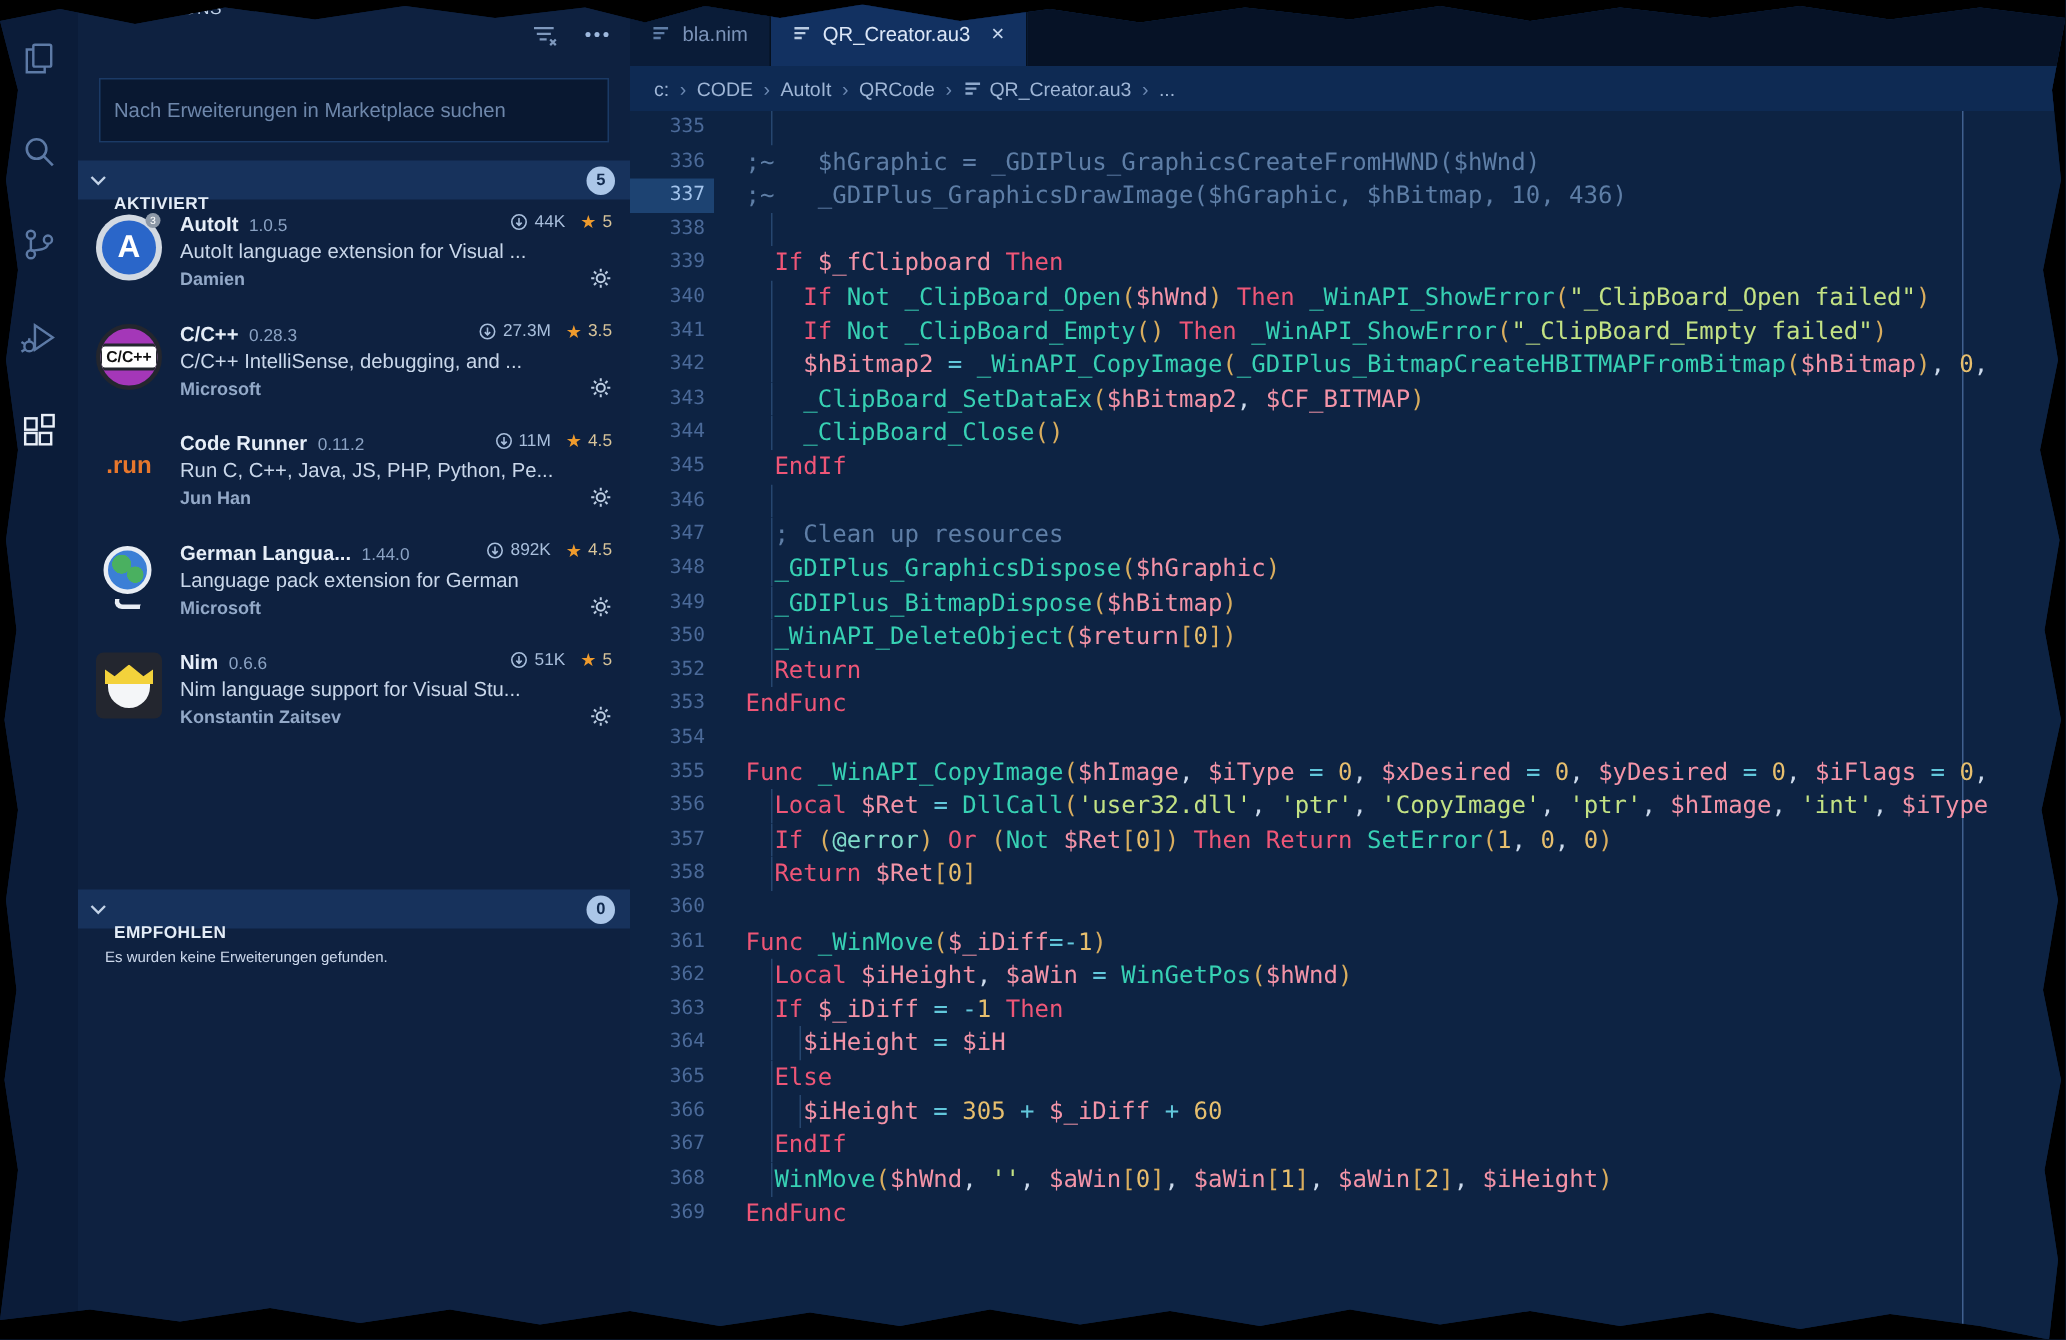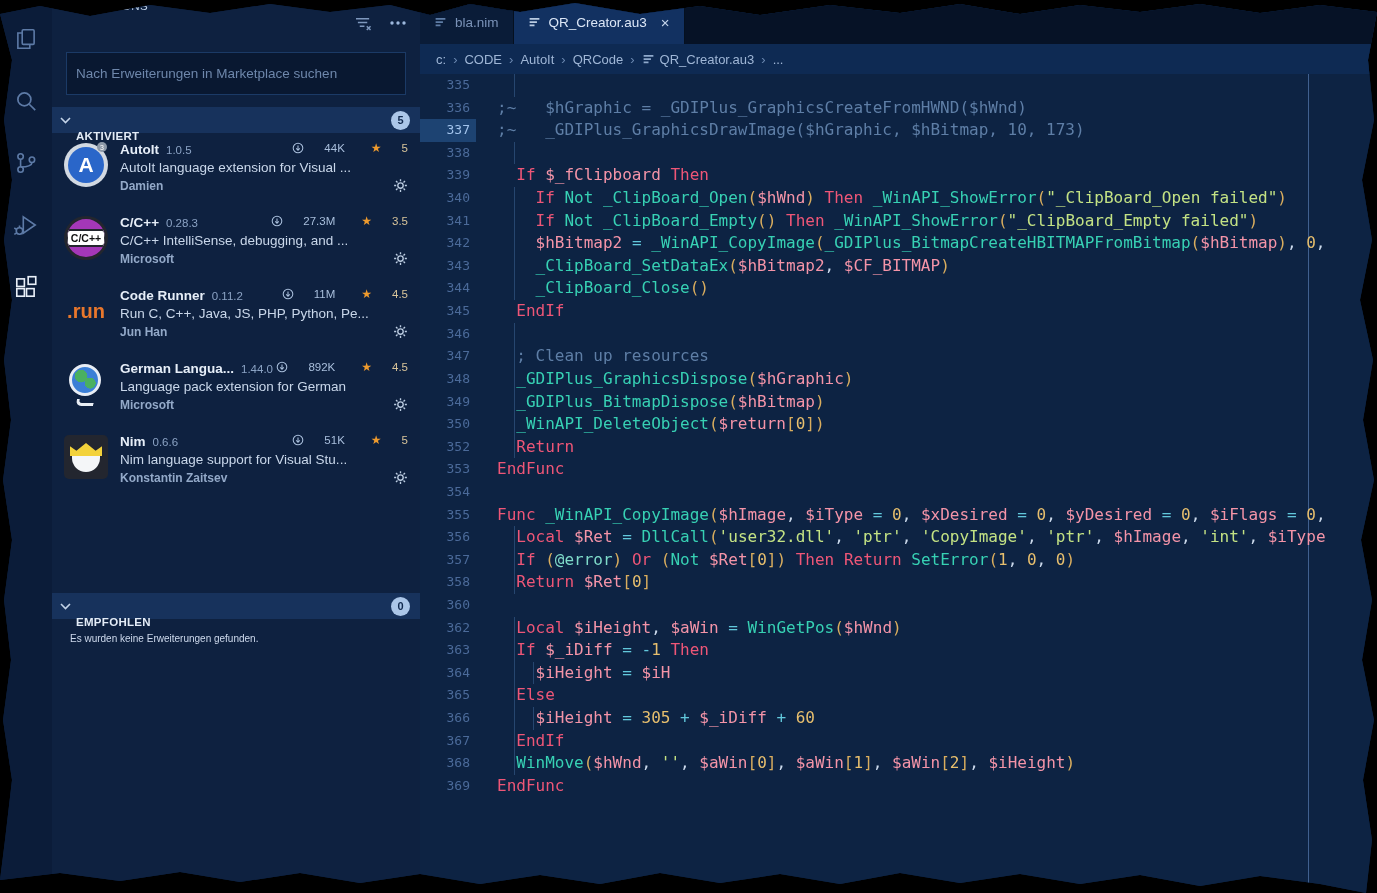--- a/index.html
+++ b/index.html
@@ -46,21 +46,21 @@
   .section-header .lbl{font-size:11.5px;font-weight:bold;color:#e3ecf7;letter-spacing:.3px;margin-top:31px;}
   .section-header .badge{margin-left:auto;background:var(--badge-bg);color:var(--badge-fg);
     width:19px;height:19px;border-radius:50%;font-size:11px;font-weight:bold;
     display:flex;align-items:center;justify-content:center;}
   .ext-row{height:73px;display:flex;padding:8px 12px 0 12px;gap:12px;cursor:pointer;}
   .ext-icon{flex:0 0 44px;width:44px;height:44px;display:flex;align-items:center;justify-content:center;margin-top:2px;}
   .ext-body{flex:1;min-width:0;}
   .ext-l1{display:flex;align-items:baseline;white-space:nowrap;overflow:hidden;}
   .ext-name{font-size:13.5px;font-weight:bold;color:var(--text-primary);}
   .ext-ver{font-size:11.5px;color:var(--text-secondary);margin-left:7px;}
-  .ext-meta{margin-left:auto;display:flex;align-items:center;gap:20px;font-size:11.5px;color:#a9bfdc;}
+  .ext-meta{margin-left:auto;display:flex;align-items:center;gap:4px;font-size:11.5px;color:#a9bfdc;}
   .ext-meta .star{color:var(--star);font-size:12px;margin-left:6px;}
   .ext-meta .rating{color:#d8c49a;}
   .ext-desc{font-size:13.5px;color:var(--text-desc);white-space:nowrap;overflow:hidden;
     text-overflow:clip;margin-top:3px;}
   .ext-l3{display:flex;align-items:center;margin-top:3px;}
   .ext-author{font-size:12px;font-weight:bold;color:#93a9c8;}
   .gear{margin-left:auto;color:#bccde2;display:flex;cursor:pointer;}
   .empty-msg{font-size:10px;color:#cdd9ec;padding:14px 18px;}
   .mt-gap{margin-top:95px;}
   
@@ -68,21 +68,21 @@
     display:flex;align-items:center;justify-content:center;}
   .ic-autoit .inner{width:36px;height:36px;border-radius:50%;background:#2a66c9;
     display:flex;align-items:center;justify-content:center;color:#fff;font-weight:bold;
     font-size:21px;font-family:"Liberation Sans",sans-serif;}
   .ic-autoit .sup{position:absolute;top:-1px;right:1px;width:10px;height:10px;border-radius:50%;
     background:#8d99a8;color:#fff;font-size:7px;display:flex;align-items:center;justify-content:center;}
   .ic-cpp{width:44px;height:44px;border-radius:50%;background:#a437b8;border:3px solid #23262e;
     position:relative;display:flex;align-items:center;justify-content:center;overflow:hidden;}
   .ic-cpp .band{background:#fff;border-radius:4px;padding:1px 3px;color:#111;
     font-weight:bold;font-size:10.5px;border:2px solid #23262e;}
-  .ic-run{color:var(--accent-orange);font-weight:bold;font-size:20px;letter-spacing:0;}
+  .ic-run{color:var(--accent-orange);font-weight:bold;font-size:16px;letter-spacing:0;}
   .ic-globe{width:44px;height:44px;position:relative;}
   .ic-globe .ball{position:absolute;left:5px;top:2px;width:32px;height:32px;border-radius:50%;
     background:radial-gradient(circle at 35% 35%,#4ab060 0 26%,transparent 27%),
                radial-gradient(circle at 70% 62%,#4ab060 0 22%,transparent 23%),#3b7fd6;
     border:3px solid #e8edf4;}
   .ic-globe .stand{position:absolute;left:12px;bottom:0;width:18px;height:7px;
     border-bottom:3px solid #e8edf4;border-left:3px solid #e8edf4;border-radius:0 0 0 6px;transform:skewX(-12deg);}
   .ic-nim{width:44px;height:44px;border-radius:5px;background:#23262f;position:relative;overflow:hidden;}
   .ic-nim .crown{position:absolute;left:6px;top:8px;width:32px;height:13px;background:#f3d23b;
     clip-path:polygon(0 100%,0 25%,20% 60%,50% 0,80% 60%,100% 25%,100% 100%);}
@@ -433,21 +433,21 @@
         </span>
         <span class="bc-sep">›</span>
         <span class="bc-item">
           <span>...</span>
         </span>
       </div>
     <div class="code" id="code">
       <div class="ruler"></div>
     <div class="line"><span class="ln">335</span><span class="ltext"><span class="g" style="left:38px"></span></span></div>
         <div class="line"><span class="ln">336</span><span class="ltext"><span class="tk-c">;~   $hGraphic = _GDIPlus_GraphicsCreateFromHWND($hWnd)</span></span></div>
-        <div class="line cur"><span class="ln">337</span><span class="ltext"><span class="tk-c">;~   _GDIPlus_GraphicsDrawImage($hGraphic, $hBitmap, 10, 173)</span></span></div>
+        <div class="line cur"><span class="ln">337</span><span class="ltext"><span class="tk-c">;~   _GDIPlus_GraphicsDrawImage($hGraphic, $hBitmap, 10, 436)</span></span></div>
         <div class="line"><span class="ln">338</span><span class="ltext"><span class="g" style="left:38px"></span></span></div>
         <div class="line"><span class="ln">339</span><span class="ltext"><span class="tk-t">  </span><span class="tk-k">If</span><span class="tk-t"> </span><span class="tk-v">$_fClipboard</span><span class="tk-t"> </span><span class="tk-k">Then</span></span></div>
         <div class="line"><span class="ln">340</span><span class="ltext"><span class="g" style="left:38px"></span><span class="tk-t">    </span><span class="tk-k">If</span><span class="tk-t"> </span><span class="tk-f">Not</span><span class="tk-t"> </span><span class="tk-f">_ClipBoard_Open</span><span class="tk-b">(</span><span class="tk-v">$hWnd</span><span class="tk-b">)</span><span class="tk-t"> </span><span class="tk-k">Then</span><span class="tk-t"> </span><span class="tk-f">_WinAPI_ShowError</span><span class="tk-b">(</span><span class="tk-s">"_ClipBoard_Open failed"</span><span class="tk-b">)</span></span></div>
         <div class="line"><span class="ln">341</span><span class="ltext"><span class="g" style="left:38px"></span><span class="tk-t">    </span><span class="tk-k">If</span><span class="tk-t"> </span><span class="tk-f">Not</span><span class="tk-t"> </span><span class="tk-f">_ClipBoard_Empty</span><span class="tk-b">()</span><span class="tk-t"> </span><span class="tk-k">Then</span><span class="tk-t"> </span><span class="tk-f">_WinAPI_ShowError</span><span class="tk-b">(</span><span class="tk-s">"_ClipBoard_Empty failed"</span><span class="tk-b">)</span></span></div>
         <div class="line"><span class="ln">342</span><span class="ltext"><span class="g" style="left:38px"></span><span class="tk-t">    </span><span class="tk-v">$hBitmap2</span><span class="tk-t"> </span><span class="tk-o">=</span><span class="tk-t"> </span><span class="tk-f">_WinAPI_CopyImage</span><span class="tk-b">(</span><span class="tk-f">_GDIPlus_BitmapCreateHBITMAPFromBitmap</span><span class="tk-b">(</span><span class="tk-v">$hBitmap</span><span class="tk-b">)</span><span class="tk-t">, </span><span class="tk-n">0</span><span class="tk-t">,</span></span></div>
         <div class="line"><span class="ln">343</span><span class="ltext"><span class="g" style="left:38px"></span><span class="tk-t">    </span><span class="tk-f">_ClipBoard_SetDataEx</span><span class="tk-b">(</span><span class="tk-v">$hBitmap2</span><span class="tk-t">, </span><span class="tk-v">$CF_BITMAP</span><span class="tk-b">)</span></span></div>
         <div class="line"><span class="ln">344</span><span class="ltext"><span class="g" style="left:38px"></span><span class="tk-t">    </span><span class="tk-f">_ClipBoard_Close</span><span class="tk-b">()</span></span></div>
         <div class="line"><span class="ln">345</span><span class="ltext"><span class="tk-t">  </span><span class="tk-k">EndIf</span></span></div>
         <div class="line"><span class="ln">346</span><span class="ltext"><span class="g" style="left:38px"></span></span></div>
         <div class="line"><span class="ln">347</span><span class="ltext"><span class="g" style="left:38px"></span><span class="tk-t">  </span><span class="tk-c">; Clean up resources</span></span></div>
@@ -455,20 +455,21 @@
         <div class="line"><span class="ln">349</span><span class="ltext"><span class="g" style="left:38px"></span><span class="tk-t">  </span><span class="tk-f">_GDIPlus_BitmapDispose</span><span class="tk-b">(</span><span class="tk-v">$hBitmap</span><span class="tk-b">)</span></span></div>
         <div class="line"><span class="ln">350</span><span class="ltext"><span class="g" style="left:38px"></span><span class="tk-t">  </span><span class="tk-f">_WinAPI_DeleteObject</span><span class="tk-b">(</span><span class="tk-v">$return</span><span class="tk-b">[</span><span class="tk-n">0</span><span class="tk-b">])</span></span></div>
         <div class="line"><span class="ln">352</span><span class="ltext"><span class="g" style="left:38px"></span><span class="tk-t">  </span><span class="tk-k">Return</span></span></div>
         <div class="line"><span class="ln">353</span><span class="ltext"><span class="tk-k">EndFunc</span></span></div>
         <div class="line"><span class="ln">354</span><span class="ltext"></span></div>
         <div class="line"><span class="ln">355</span><span class="ltext"><span class="tk-k">Func</span><span class="tk-t"> </span><span class="tk-f">_WinAPI_CopyImage</span><span class="tk-b">(</span><span class="tk-v">$hImage</span><span class="tk-t">, </span><span class="tk-v">$iType</span><span class="tk-t"> </span><span class="tk-o">=</span><span class="tk-t"> </span><span class="tk-n">0</span><span class="tk-t">, </span><span class="tk-v">$xDesired</span><span class="tk-t"> </span><span class="tk-o">=</span><span class="tk-t"> </span><span class="tk-n">0</span><span class="tk-t">, </span><span class="tk-v">$yDesired</span><span class="tk-t"> </span><span class="tk-o">=</span><span class="tk-t"> </span><span class="tk-n">0</span><span class="tk-t">, </span><span class="tk-v">$iFlags</span><span class="tk-t"> </span><span class="tk-o">=</span><span class="tk-t"> </span><span class="tk-n">0</span><span class="tk-t">,</span></span></div>
         <div class="line"><span class="ln">356</span><span class="ltext"><span class="g" style="left:38px"></span><span class="tk-t">  </span><span class="tk-k">Local</span><span class="tk-t"> </span><span class="tk-v">$Ret</span><span class="tk-t"> </span><span class="tk-o">=</span><span class="tk-t"> </span><span class="tk-f">DllCall</span><span class="tk-b">(</span><span class="tk-s">'user32.dll'</span><span class="tk-t">, </span><span class="tk-s">'ptr'</span><span class="tk-t">, </span><span class="tk-s">'CopyImage'</span><span class="tk-t">, </span><span class="tk-s">'ptr'</span><span class="tk-t">, </span><span class="tk-v">$hImage</span><span class="tk-t">, </span><span class="tk-s">'int'</span><span class="tk-t">, </span><span class="tk-v">$iType</span></span></div>
         <div class="line"><span class="ln">357</span><span class="ltext"><span class="g" style="left:38px"></span><span class="tk-t">  </span><span class="tk-k">If</span><span class="tk-t"> </span><span class="tk-b">(</span><span class="tk-m">@error</span><span class="tk-b">)</span><span class="tk-t"> </span><span class="tk-k">Or</span><span class="tk-t"> </span><span class="tk-b">(</span><span class="tk-f">Not</span><span class="tk-t"> </span><span class="tk-v">$Ret</span><span class="tk-b">[</span><span class="tk-n">0</span><span class="tk-b">])</span><span class="tk-t"> </span><span class="tk-k">Then</span><span class="tk-t"> </span><span class="tk-k">Return</span><span class="tk-t"> </span><span class="tk-f">SetError</span><span class="tk-b">(</span><span class="tk-n">1</span><span class="tk-t">, </span><span class="tk-n">0</span><span class="tk-t">, </span><span class="tk-n">0</span><span class="tk-b">)</span></span></div>
         <div class="line"><span class="ln">358</span><span class="ltext"><span class="g" style="left:38px"></span><span class="tk-t">  </span><span class="tk-k">Return</span><span class="tk-t"> </span><span class="tk-v">$Ret</span><span class="tk-b">[</span><span class="tk-n">0</span><span class="tk-b">]</span></span></div>
         <div class="line"><span class="ln">360</span><span class="ltext"></span></div>
+        <div class="line"><span class="ln">361</span><span class="ltext"><span class="tk-k">Func</span><span class="tk-t"> </span><span class="tk-f">_WinMove</span><span class="tk-b">(</span><span class="tk-v">$_iDiff</span><span class="tk-o">=</span><span class="tk-o">-</span><span class="tk-n">1</span><span class="tk-b">)</span></span></div>
         <div class="line"><span class="ln">362</span><span class="ltext"><span class="g" style="left:38px"></span><span class="tk-t">  </span><span class="tk-k">Local</span><span class="tk-t"> </span><span class="tk-v">$iHeight</span><span class="tk-t">, </span><span class="tk-v">$aWin</span><span class="tk-t"> </span><span class="tk-o">=</span><span class="tk-t"> </span><span class="tk-f">WinGetPos</span><span class="tk-b">(</span><span class="tk-v">$hWnd</span><span class="tk-b">)</span></span></div>
         <div class="line"><span class="ln">363</span><span class="ltext"><span class="g" style="left:38px"></span><span class="tk-t">  </span><span class="tk-k">If</span><span class="tk-t"> </span><span class="tk-v">$_iDiff</span><span class="tk-t"> </span><span class="tk-o">=</span><span class="tk-t"> </span><span class="tk-o">-</span><span class="tk-n">1</span><span class="tk-t"> </span><span class="tk-k">Then</span></span></div>
         <div class="line"><span class="ln">364</span><span class="ltext"><span class="g" style="left:38px"></span><span class="g" style="left:57px"></span><span class="tk-t">    </span><span class="tk-v">$iHeight</span><span class="tk-t"> </span><span class="tk-o">=</span><span class="tk-t"> </span><span class="tk-v">$iH</span></span></div>
         <div class="line"><span class="ln">365</span><span class="ltext"><span class="g" style="left:38px"></span><span class="tk-t">  </span><span class="tk-k">Else</span></span></div>
         <div class="line"><span class="ln">366</span><span class="ltext"><span class="g" style="left:38px"></span><span class="g" style="left:57px"></span><span class="tk-t">    </span><span class="tk-v">$iHeight</span><span class="tk-t"> </span><span class="tk-o">=</span><span class="tk-t"> </span><span class="tk-n">305</span><span class="tk-t"> </span><span class="tk-o">+</span><span class="tk-t"> </span><span class="tk-v">$_iDiff</span><span class="tk-t"> </span><span class="tk-o">+</span><span class="tk-t"> </span><span class="tk-n">60</span></span></div>
         <div class="line"><span class="ln">367</span><span class="ltext"><span class="g" style="left:38px"></span><span class="tk-t">  </span><span class="tk-k">EndIf</span></span></div>
         <div class="line"><span class="ln">368</span><span class="ltext"><span class="g" style="left:38px"></span><span class="tk-t">  </span><span class="tk-f">WinMove</span><span class="tk-b">(</span><span class="tk-v">$hWnd</span><span class="tk-t">, </span><span class="tk-s">''</span><span class="tk-t">, </span><span class="tk-v">$aWin</span><span class="tk-b">[</span><span class="tk-n">0</span><span class="tk-b">]</span><span class="tk-t">, </span><span class="tk-v">$aWin</span><span class="tk-b">[</span><span class="tk-n">1</span><span class="tk-b">]</span><span class="tk-t">, </span><span class="tk-v">$aWin</span><span class="tk-b">[</span><span class="tk-n">2</span><span class="tk-b">]</span><span class="tk-t">, </span><span class="tk-v">$iHeight</span><span class="tk-b">)</span></span></div>
         <div class="line"><span class="ln">369</span><span class="ltext"><span class="tk-k">EndFunc</span></span></div>
       </div>
   </div>

